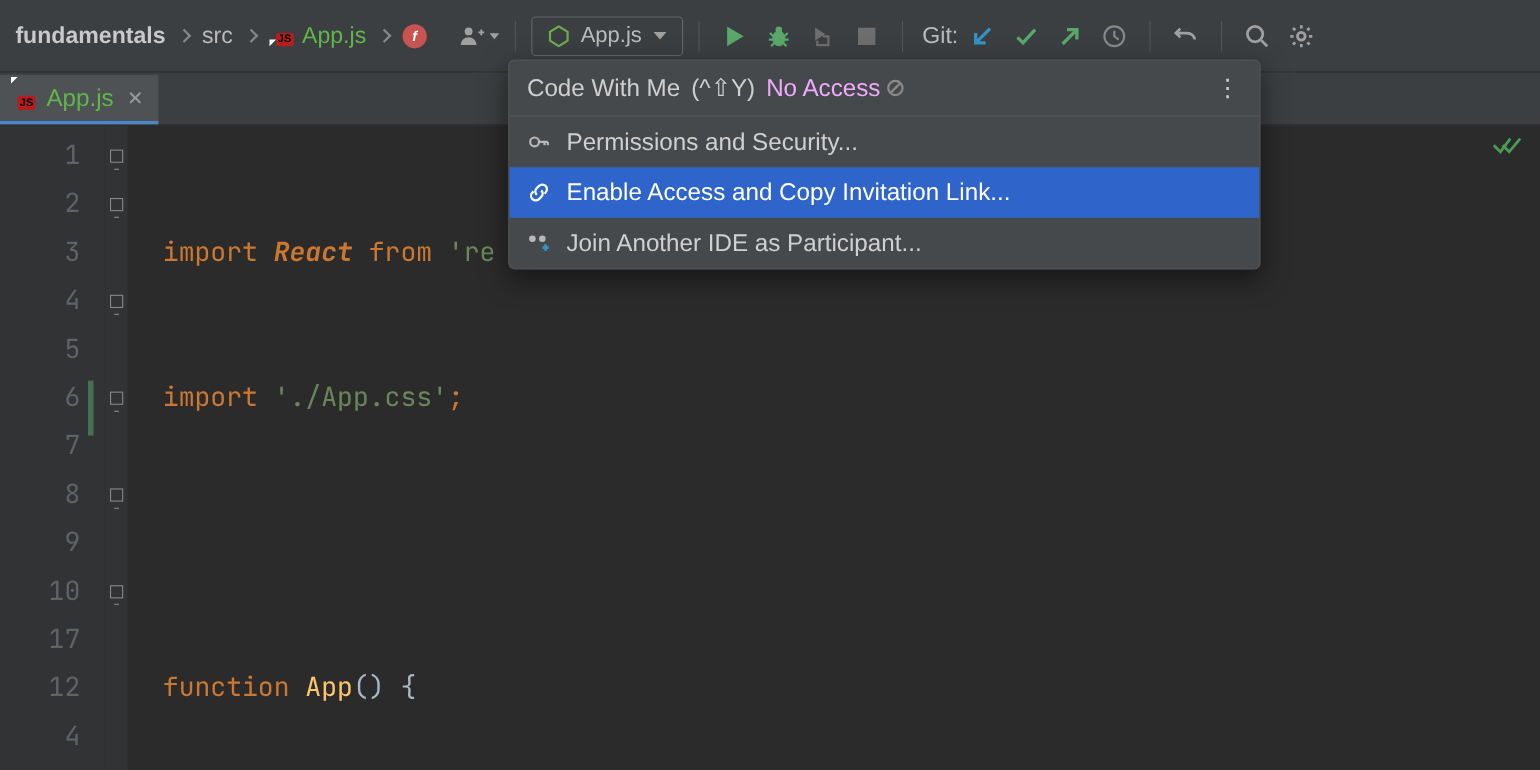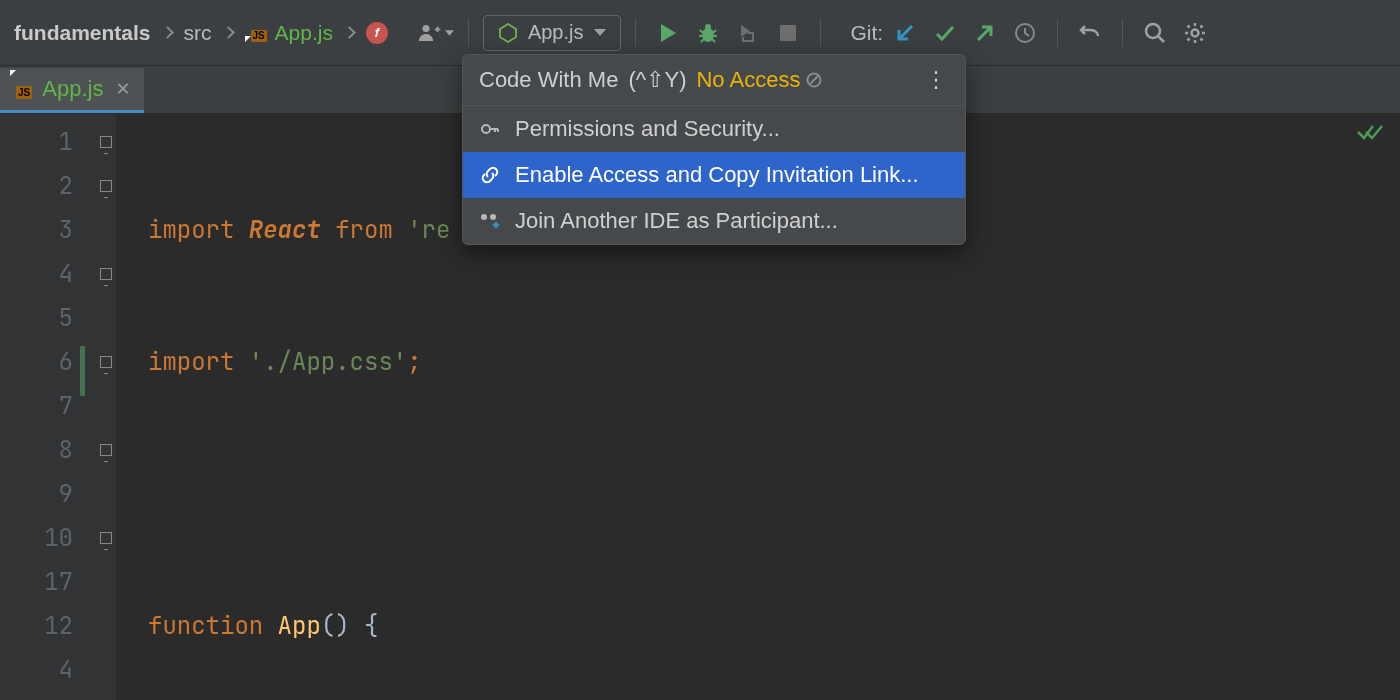--- a/index.html
+++ b/index.html
@@ -27,21 +27,21 @@
     width:9px; height:9px;
     border-top:2px solid #888; border-right:2px solid #888;
     transform:rotate(45deg);
     margin:0 4px;
   }
   .crumb .jsbadge {
     display:inline-flex; align-items:flex-end;
     width:22px;height:18px;margin-right:8px;
   }
   .jsbadge-box {
-    background:#a16207;color:#000;font-size:10px;font-weight:700;
+    background:#b91c1c;color:#000;font-size:10px;font-weight:700;
     padding:1px 2px;border-radius:2px;line-height:1;
   }
   .jsbadge-dog {
     width:0;height:0;border-top:6px solid #fff;border-right:6px solid transparent;
   }
   .crumb.highlight { color:#62b54b; }
   .crumb.bold { font-weight:700; color:#c9c9c9; }
   .f-circle {
     width:22px;height:22px;border-radius:50%;background:#c75450;color:#fff;
     display:inline-flex;align-items:center;justify-content:center;
@@ -54,21 +54,21 @@
   }
   .run-config{
     display:flex;align-items:center;gap:10px;
     border:1px solid #666;border-radius:4px;
     padding:4px 14px;height:36px;cursor:pointer;
     color:#bbb;font-size:20px;
   }
   .node-hex{
     width:20px;height:20px;display:inline-block;
   }
-  .git-label{color:#bbb;font-size:21px;margin-left:16px;text-align:center;}
+  .git-label{color:#bbb;font-size:21px;margin-left:4px;text-align:center;}
   
   .tabrow{
     display:flex;height:48px;background:#3c3f41;
     border-bottom:1px solid #2b2b2b;
     align-items:flex-end;
   }
   .tab{
     display:flex;align-items:center;gap:10px;
     background:#4e5254;
     padding:8px 14px 8px 10px;
@@ -117,33 +117,33 @@
   .green-bar{
     position:absolute;left:80px;top:232px;width:5px;height:50px;background:#447152;
   }
   
   .inspect{
     position:absolute;right:16px;top:120px;color:#499c54;
   }
   
   .popup{
     position:absolute;left:462px;top:54px;
-    width:504px;background:#46494b;
+    width:684px;background:#46494b;
     border:1px solid #555;border-radius:6px;
     box-shadow:0 8px 24px rgba(0,0,0,.5);
     overflow:hidden;
     font-size:22px;
   }
   .popup-head{
     display:flex;align-items:center;gap:10px;
     padding:12px 16px;color:#cfcfcf;
     border-bottom:1px solid #555;
   }
   .popup-head .shortcut{color:#cfcfcf;}
-  .popup-head .noaccess{color:#eab308;display:flex;align-items:center;gap:6px;}
+  .popup-head .noaccess{color:#f0abfc;display:flex;align-items:center;gap:6px;}
   .dots{margin-left:auto;cursor:pointer;color:#cfcfcf;letter-spacing:2px;}
   .popup-item{
     display:flex;align-items:center;gap:14px;
     padding:10px 16px;cursor:pointer;color:#d0d0d0;
   }
   .popup-item.sel{background:#2f65ca;color:#fff;}
   .pi-icon{width:22px;height:22px;display:flex;align-items:center;justify-content:center;flex-shrink:0;}
 </style>
 </head>
 <body>

